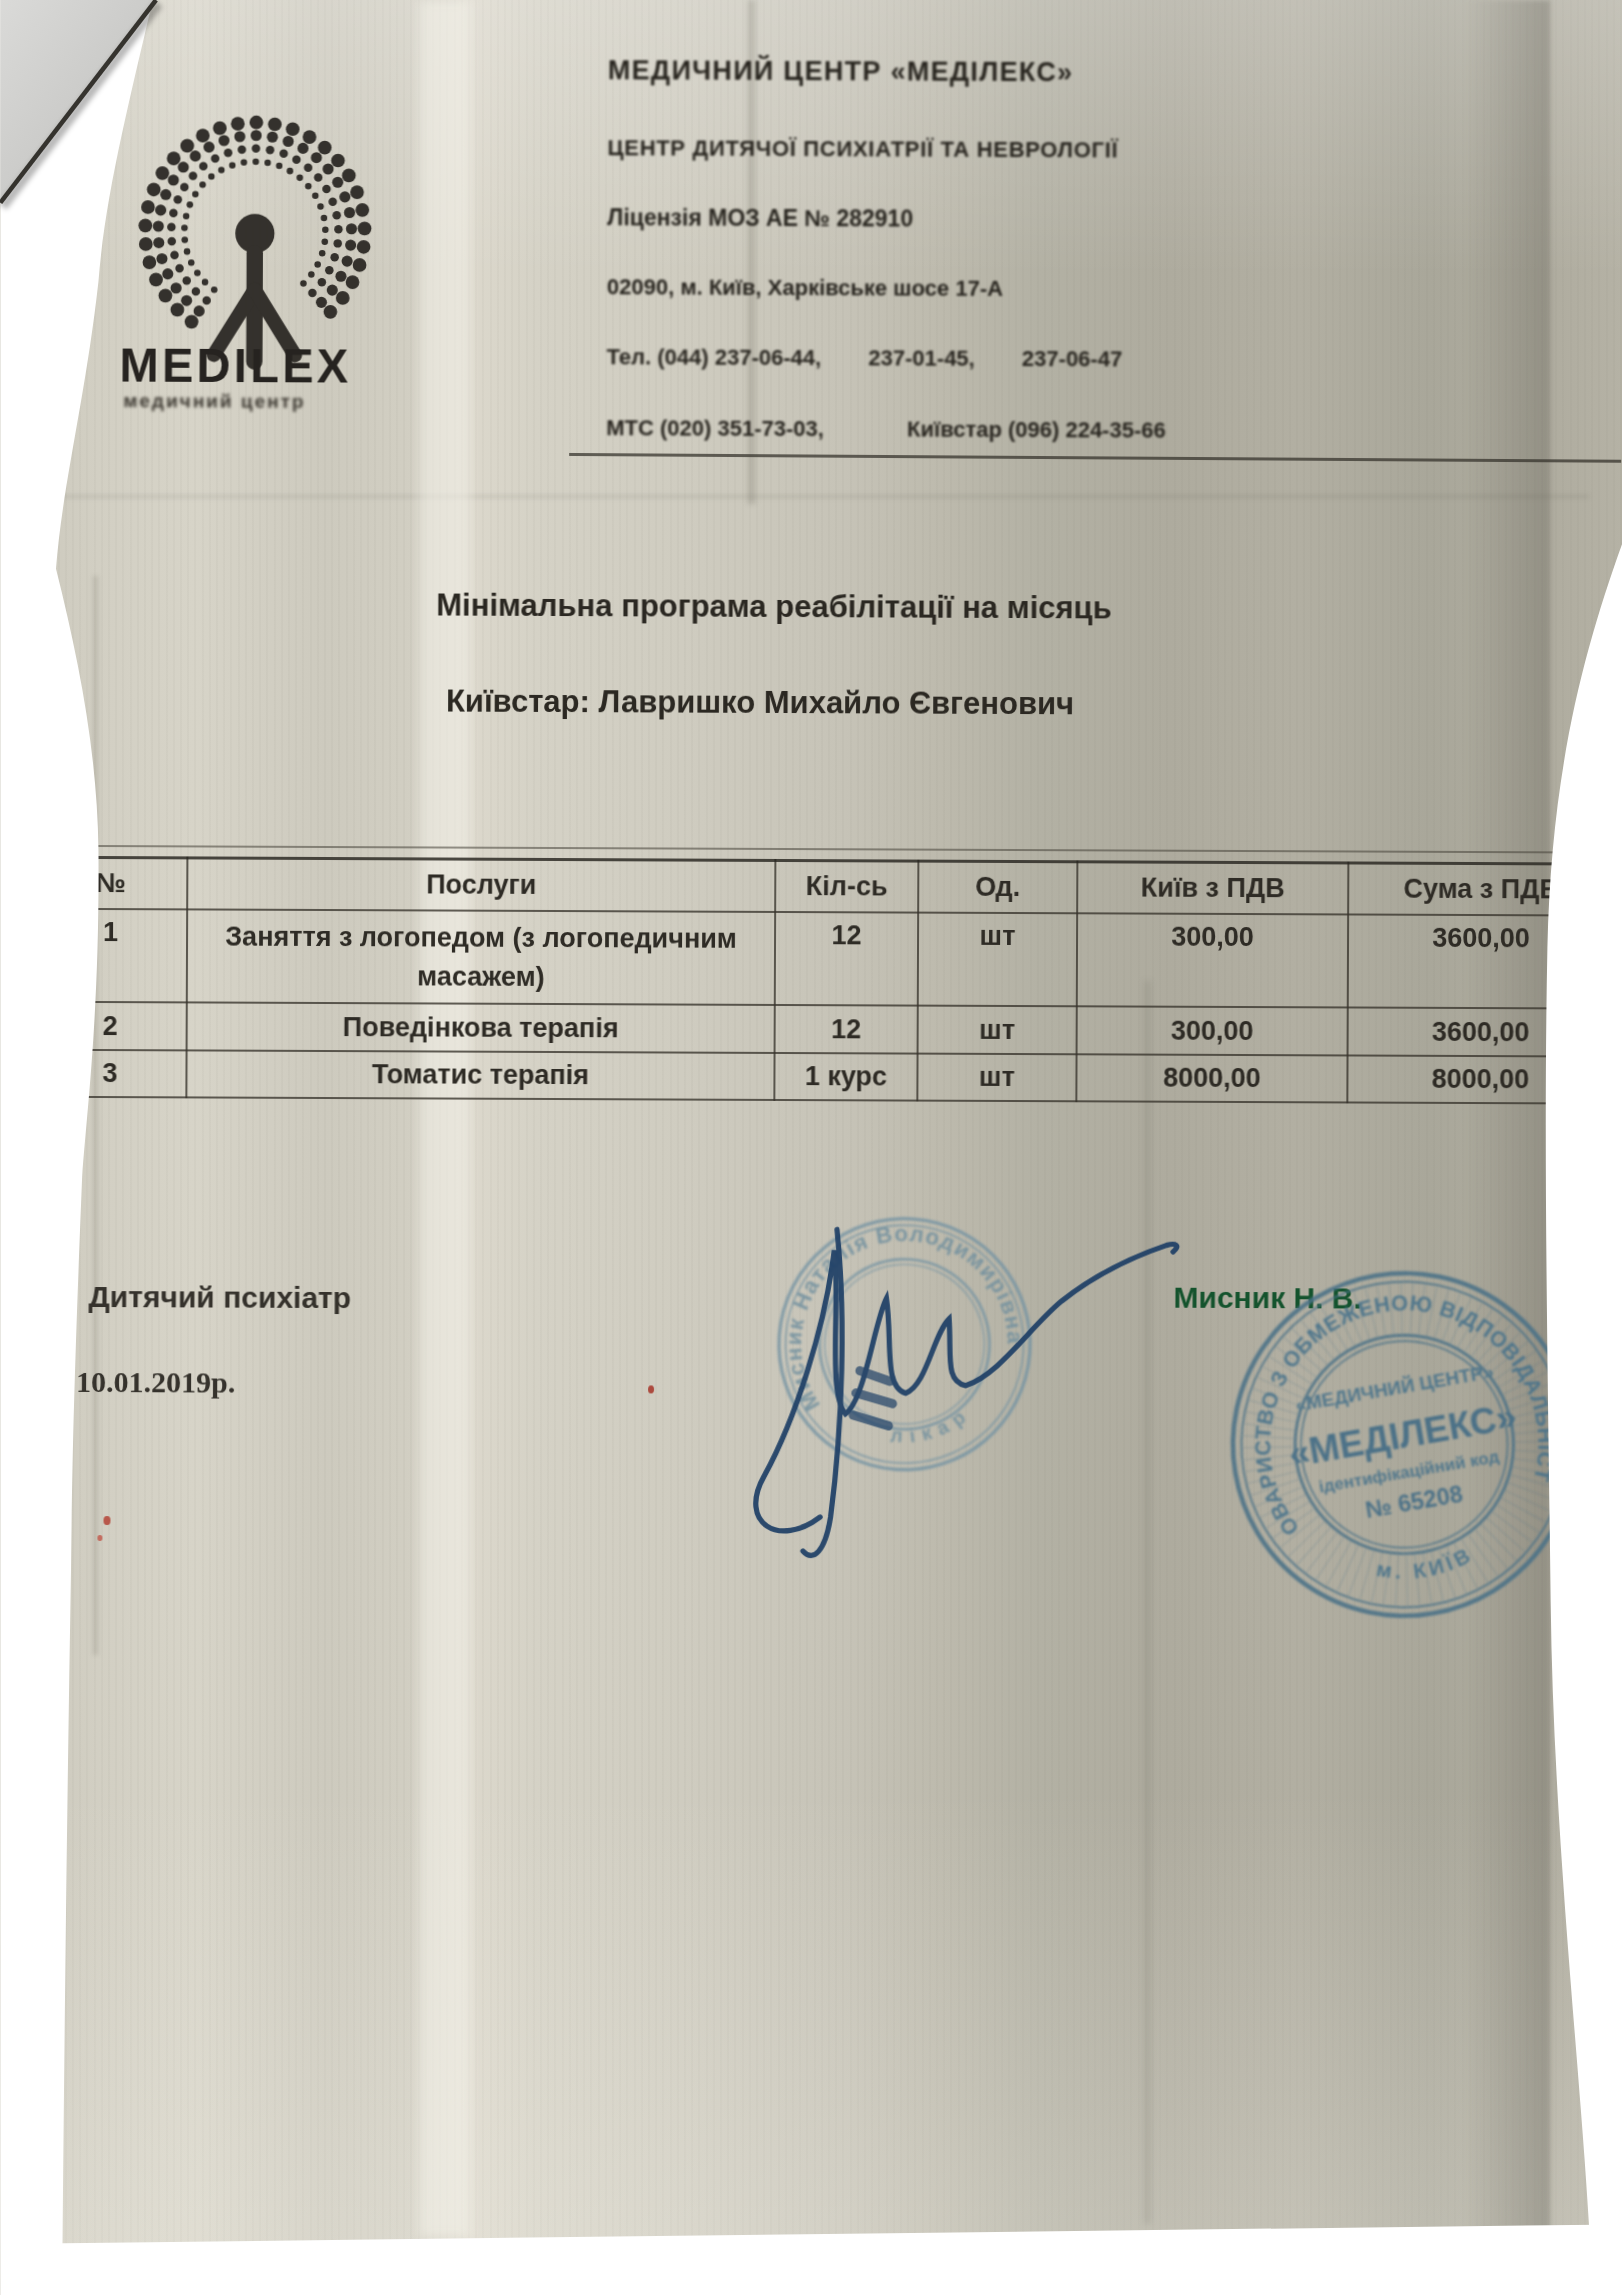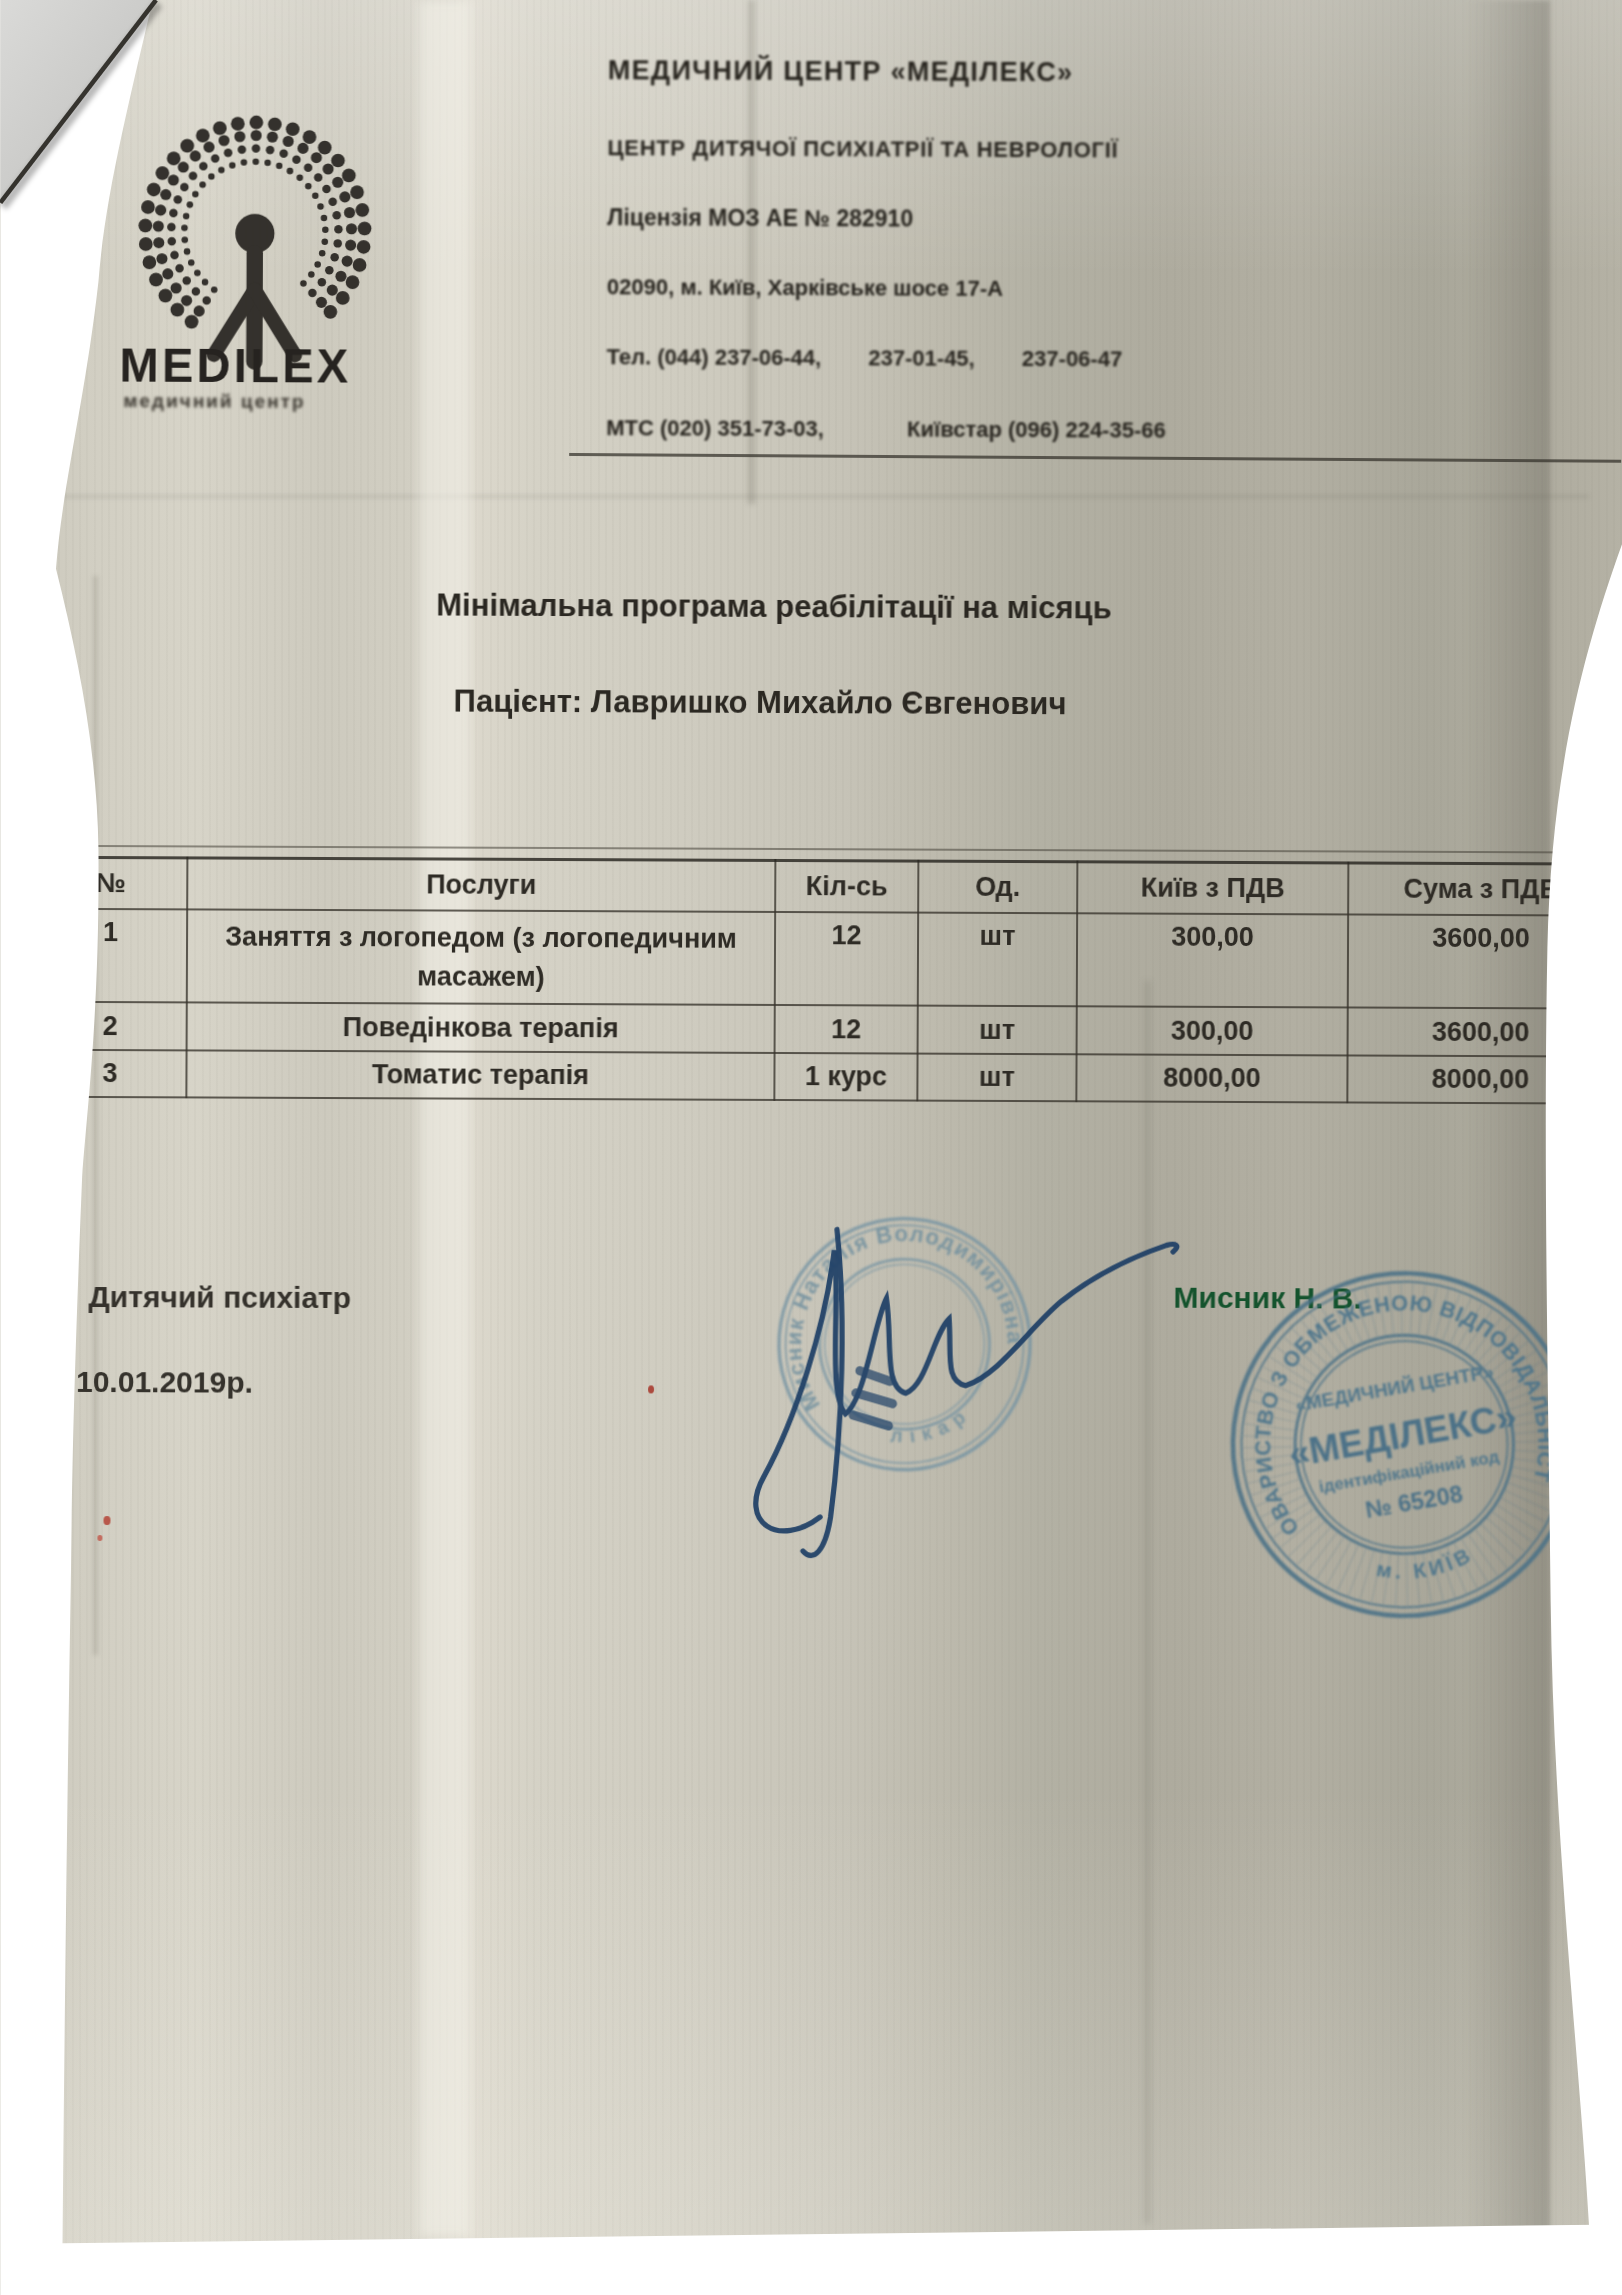--- a/index.html
+++ b/index.html
@@ -73,21 +73,21 @@
   table.services th{height:44px;text-align:center;}
   table.services td{text-align:center;vertical-align:middle;}
   table.services .c-first{border-left:none;}
   table.services .c-last{border-right:none;}
   td.svc{text-align:left;padding-left:17px;padding-right:111px;line-height:1.45;}
   tr.r1 td{height:82px;vertical-align:top;padding-top:6.5px;}
   tr.r2 td{height:41px;} tr.r3 td{height:37px;}
 
   
   .doctor-title{position:absolute;left:93px;top:1283px;font-size:30px;font-weight:700;color:#35322c;}
-  .doc-date{position:absolute;left:81px;top:1368px;font-size:30px;font-weight:700;color:#35322c;}
+  .doc-date{position:absolute;left:81px;top:1368px;font-size:30px;font-weight:700;color:#35322c;font-family:Liberation Serif, serif;}
   .doctor-name{position:absolute;left:1178px;top:1279px;font-size:30px;font-weight:700;color:#14532d;}
 
   .red-speck{position:absolute;border-radius:50%;filter:blur(0.7px);z-index:3;}
   .rs1{left:653px;top:1386px;width:5.9px;height:7.8px;background:#a63428;opacity:.85;}
   .rs2{left:109px;top:1519px;width:6.5px;height:8.5px;background:#b23b2e;opacity:.8;}
   .rs3{left:103px;top:1538px;width:4.6px;height:5.9px;background:#c04638;opacity:.7;}
 
   
   .ink{position:absolute;left:0;top:0;z-index:4;}
   #doctor-stamp{filter:blur(1.4px);opacity:.82;}
@@ -257,21 +257,21 @@
       <span class="ph">237-06-47</span>
     </div>
     <div class="hdr-line mobiles print-heavy">
       <span>МТС (020) 351-73-03,</span>
       <span class="m2">Київстар (096) 224-35-66</span>
     </div>
     <div class="hdr-rule"></div>
 
     <div class="doc-title print">Мінімальна програма реабілітації на місяць</div>
     <div class="patient-line print">
-      <span>Пацієнт:</span>
+      <span>Київстар:</span>
       <span>Лавришко Михайло Євгенович</span>
     </div>
 
     <div class="table-topline"></div>
     <table class="services">
       <colgroup>
         <col style="width:152px">
           <col style="width:588px">
           <col style="width:143px">
         <col style="width:159px">

